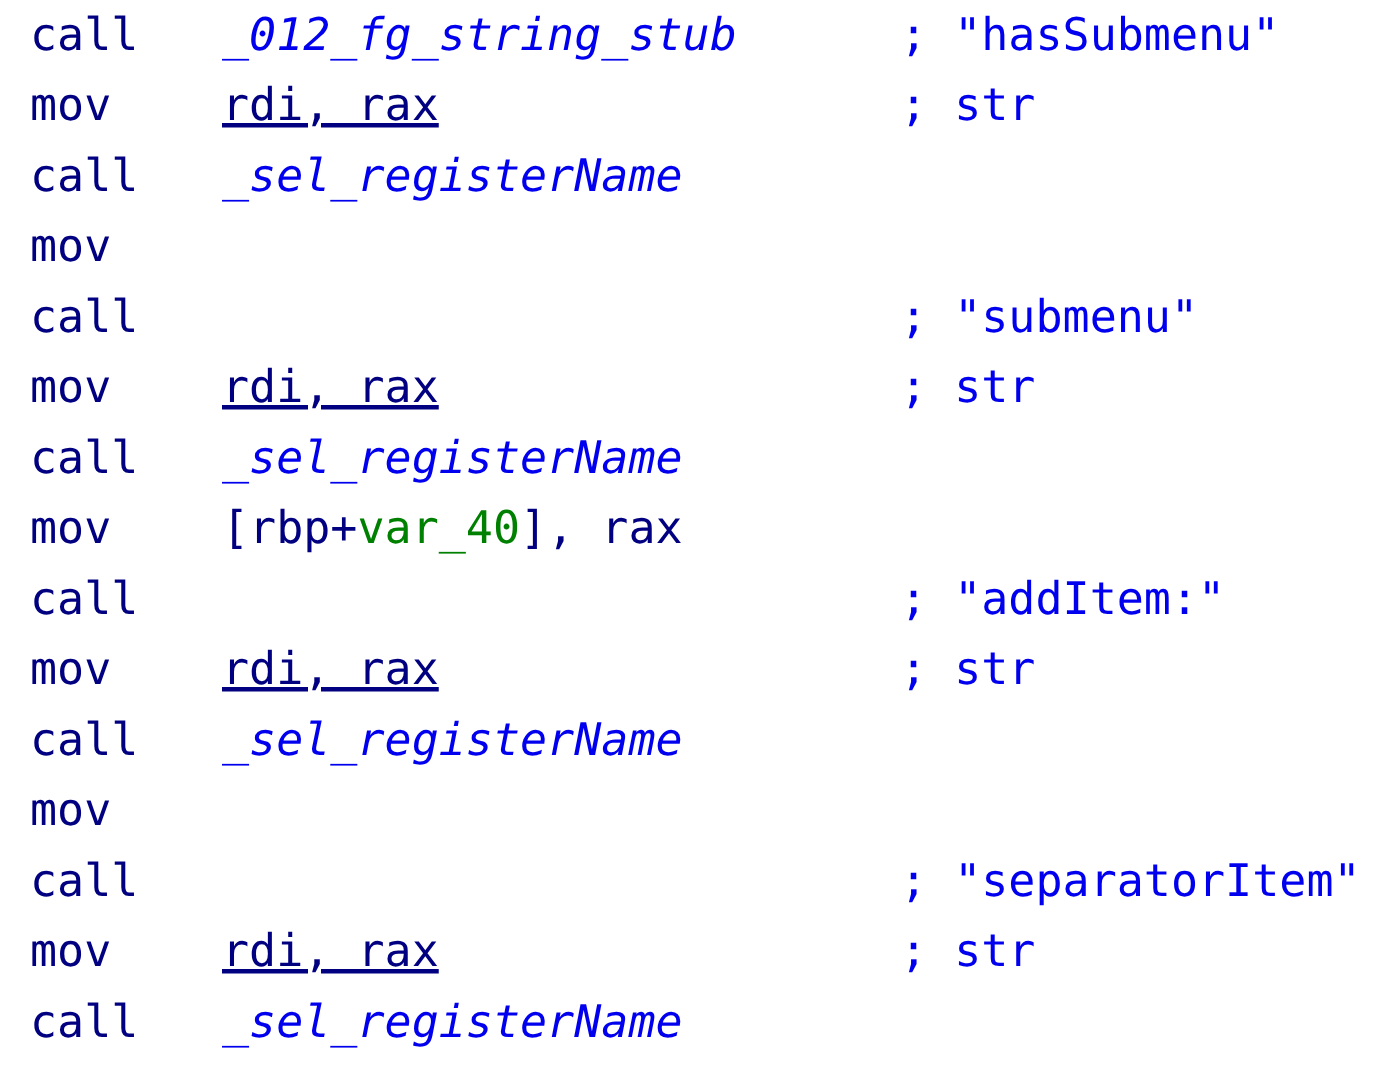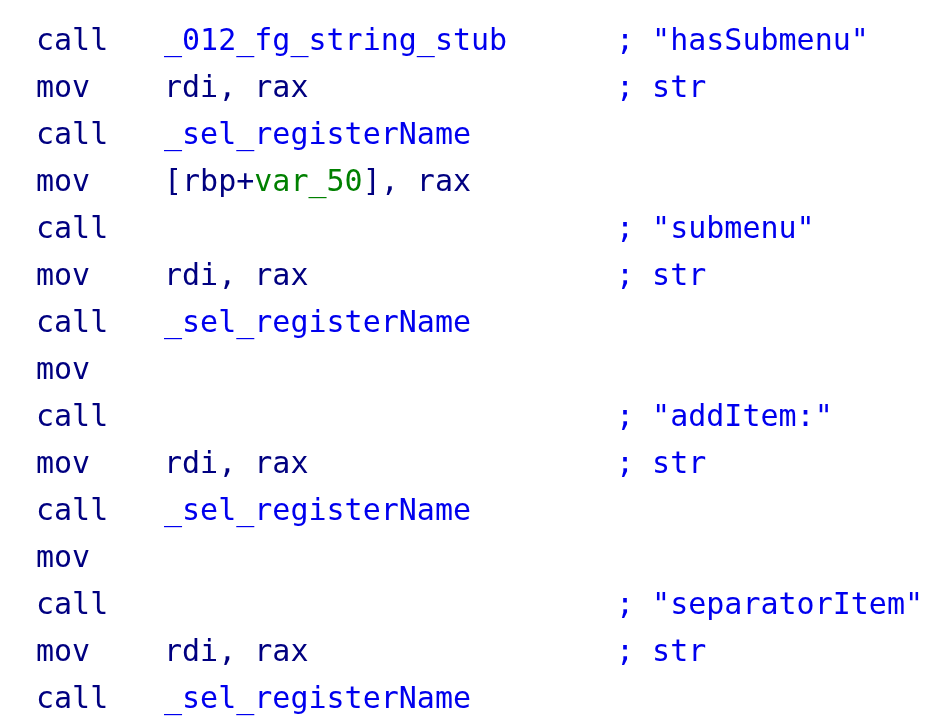--- a/index.html
+++ b/index.html
@@ -13,21 +13,21 @@
     height: 724px;
     overflow: hidden;
     font-family: "DejaVu Sans Mono", "Liberation Mono", monospace;
   }
 
   #listing {
     position: relative;
     width: 930px;
     height: 724px;
     background: #ffffff;
-    padding: 16px;
+    padding: 0;
     box-sizing: border-box;
   }
 
   .asm-line {
     position: relative;
     height: 47px;
     line-height: 47px;
     white-space: pre;
     font-size: 30px;
     letter-spacing: 0px;
@@ -48,37 +48,37 @@
   }
 
   .col-comment {
     position: absolute;
     left: 600px;
     top: 0;
     color: #0000ee;
   }
 
   
-  .tok-link   { color: #0000ee; }
-  .tok-reg    { color: #000080; }
+  .tok-link   { color: #0000ee; font-style: italic; }
+  .tok-reg    { color: #000080; text-decoration: underline; }
   .tok-var    { color: #008000; }
   .tok-punct  { color: #000080; }
 </style>
 </head>
 <body>
 
 <div id="listing">
     <div class="asm-line"><span class="col-mnemonic">call</span><span class="col-operand"><span class="tok-link">_012_fg_string_stub</span></span><span class="col-comment">; "hasSubmenu"</span></div>
     <div class="asm-line"><span class="col-mnemonic">mov</span><span class="col-operand"><span class="tok-reg">rdi, rax</span></span><span class="col-comment">; str</span></div>
     <div class="asm-line"><span class="col-mnemonic">call</span><span class="col-operand"><span class="tok-link">_sel_registerName</span></span></div>
-    <div class="asm-line"><span class="col-mnemonic">mov</span><span class="col-operand"><span class="tok-punct">[rbp+</span><span class="tok-var">var_50</span><span class="tok-punct">], rax</span></span></div>
+    <div class="asm-line"><span class="col-mnemonic">mov</span></div>
     <div class="asm-line"><span class="col-mnemonic">call</span><span class="col-comment">; "submenu"</span></div>
     <div class="asm-line"><span class="col-mnemonic">mov</span><span class="col-operand"><span class="tok-reg">rdi, rax</span></span><span class="col-comment">; str</span></div>
     <div class="asm-line"><span class="col-mnemonic">call</span><span class="col-operand"><span class="tok-link">_sel_registerName</span></span></div>
-    <div class="asm-line"><span class="col-mnemonic">mov</span></div>
+    <div class="asm-line"><span class="col-mnemonic">mov</span><span class="col-operand"><span class="tok-punct">[rbp+</span><span class="tok-var">var_40</span><span class="tok-punct">], rax</span></span></div>
     <div class="asm-line"><span class="col-mnemonic">call</span><span class="col-comment">; "addItem:"</span></div>
     <div class="asm-line"><span class="col-mnemonic">mov</span><span class="col-operand"><span class="tok-reg">rdi, rax</span></span><span class="col-comment">; str</span></div>
     <div class="asm-line"><span class="col-mnemonic">call</span><span class="col-operand"><span class="tok-link">_sel_registerName</span></span></div>
     <div class="asm-line"><span class="col-mnemonic">mov</span></div>
     <div class="asm-line"><span class="col-mnemonic">call</span><span class="col-comment">; "separatorItem"</span></div>
     <div class="asm-line"><span class="col-mnemonic">mov</span><span class="col-operand"><span class="tok-reg">rdi, rax</span></span><span class="col-comment">; str</span></div>
     <div class="asm-line"><span class="col-mnemonic">call</span><span class="col-operand"><span class="tok-link">_sel_registerName</span></span></div>
   </div>
 
 </body></html>

